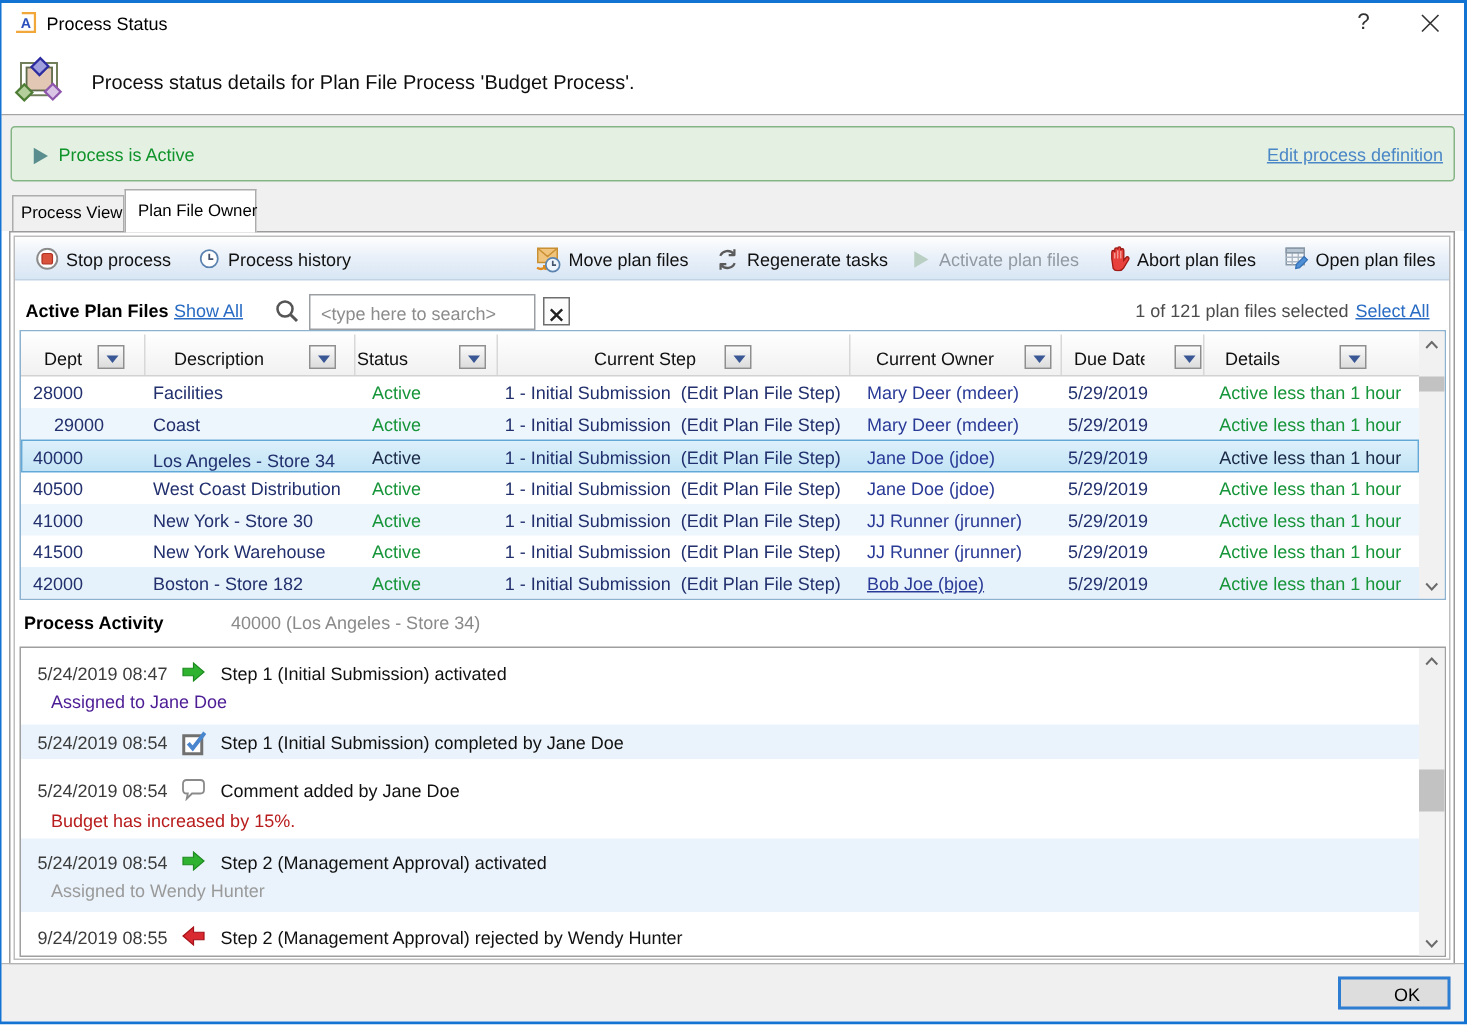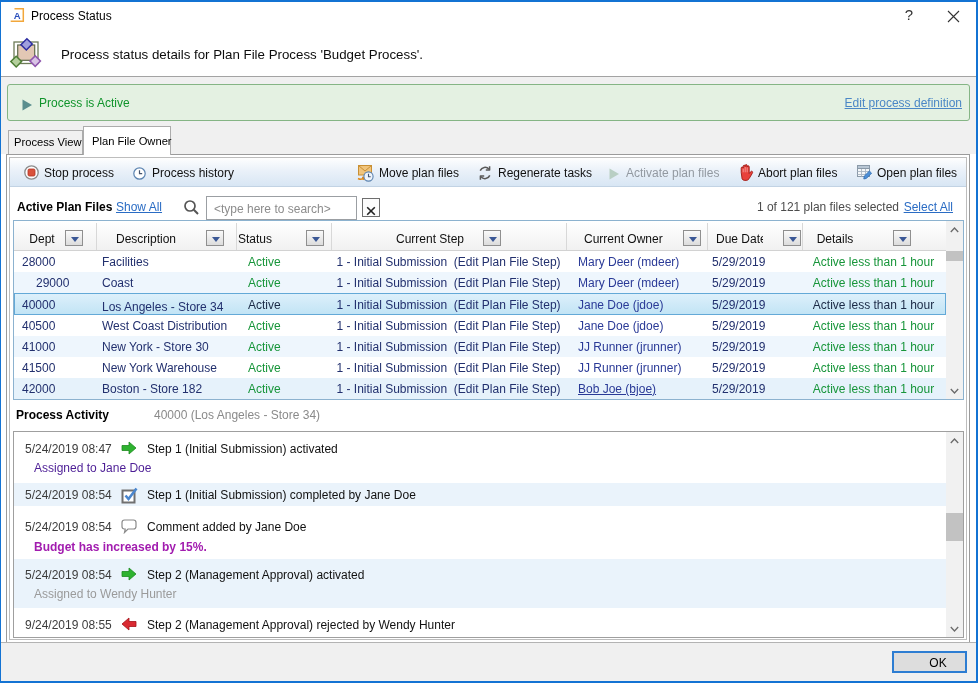--- a/index.html
+++ b/index.html
@@ -264,21 +264,21 @@
   <rect x="1.5" y="3.5" width="12" height="12" fill="#fff" stroke="#707070" stroke-width="2"></rect>
   <path d="M4.5 8.5 L7.5 12 L15.5 1.5" fill="none" stroke="#4a86ce" stroke-width="2.6"></path>
 </svg>
 <div class="abs t12" style="left:147px;top:489px;color:#111;">Step 1 (Initial Submission) completed by Jane Doe</div>
 
 <div class="abs t12" style="left:25px;top:521px;color:#3c3c3c;">5/24/2019 08:54</div>
 <svg class="abs" style="left:121px;top:519px;" width="16" height="15" viewBox="0 0 16 15">
   <path d="M3.5 1 H12.5 Q15 1 15 3.5 V7.5 Q15 10 12.5 10 H7 L3.5 13.5 L4.2 10 H3.5 Q1 10 1 7.5 V3.5 Q1 1 3.5 1 Z" fill="#fff" stroke="#8a8a8a" stroke-width="1.2"></path>
 </svg>
 <div class="abs t12" style="left:147px;top:521px;color:#111;">Comment added by Jane Doe</div>
-<div class="abs t12" style="left:34px;top:541px;color:#a21caf;font-weight:bold;">Budget has increased by 15%.</div>
+<div class="abs t12" style="left:34px;top:541px;color:#b91c1c;">Budget has increased by 15%.</div>
 
 <div class="abs t12" style="left:25px;top:569px;color:#3c3c3c;">5/24/2019 08:54</div>
 <svg class="abs" style="left:121px;top:567px;" width="16" height="14" viewBox="0 0 16 14">
     <path d="M1 4.5 H8 V1 L15 7 L8 13 V9.5 H1 Z" fill="#2eb230" stroke="#1d8a1f" stroke-width="0.8"></path>
   </svg>
 <div class="abs t12" style="left:147px;top:569px;color:#111;">Step 2 (Management Approval) activated</div>
 <div class="abs t12" style="left:34px;top:588px;color:#9a9a9a;">Assigned to Wendy Hunter</div>
 
 <div class="abs t12" style="left:25px;top:619px;color:#3c3c3c;">9/24/2019 08:55</div>
 <svg class="abs" style="left:121px;top:617px;" width="16" height="14" viewBox="0 0 16 14">

